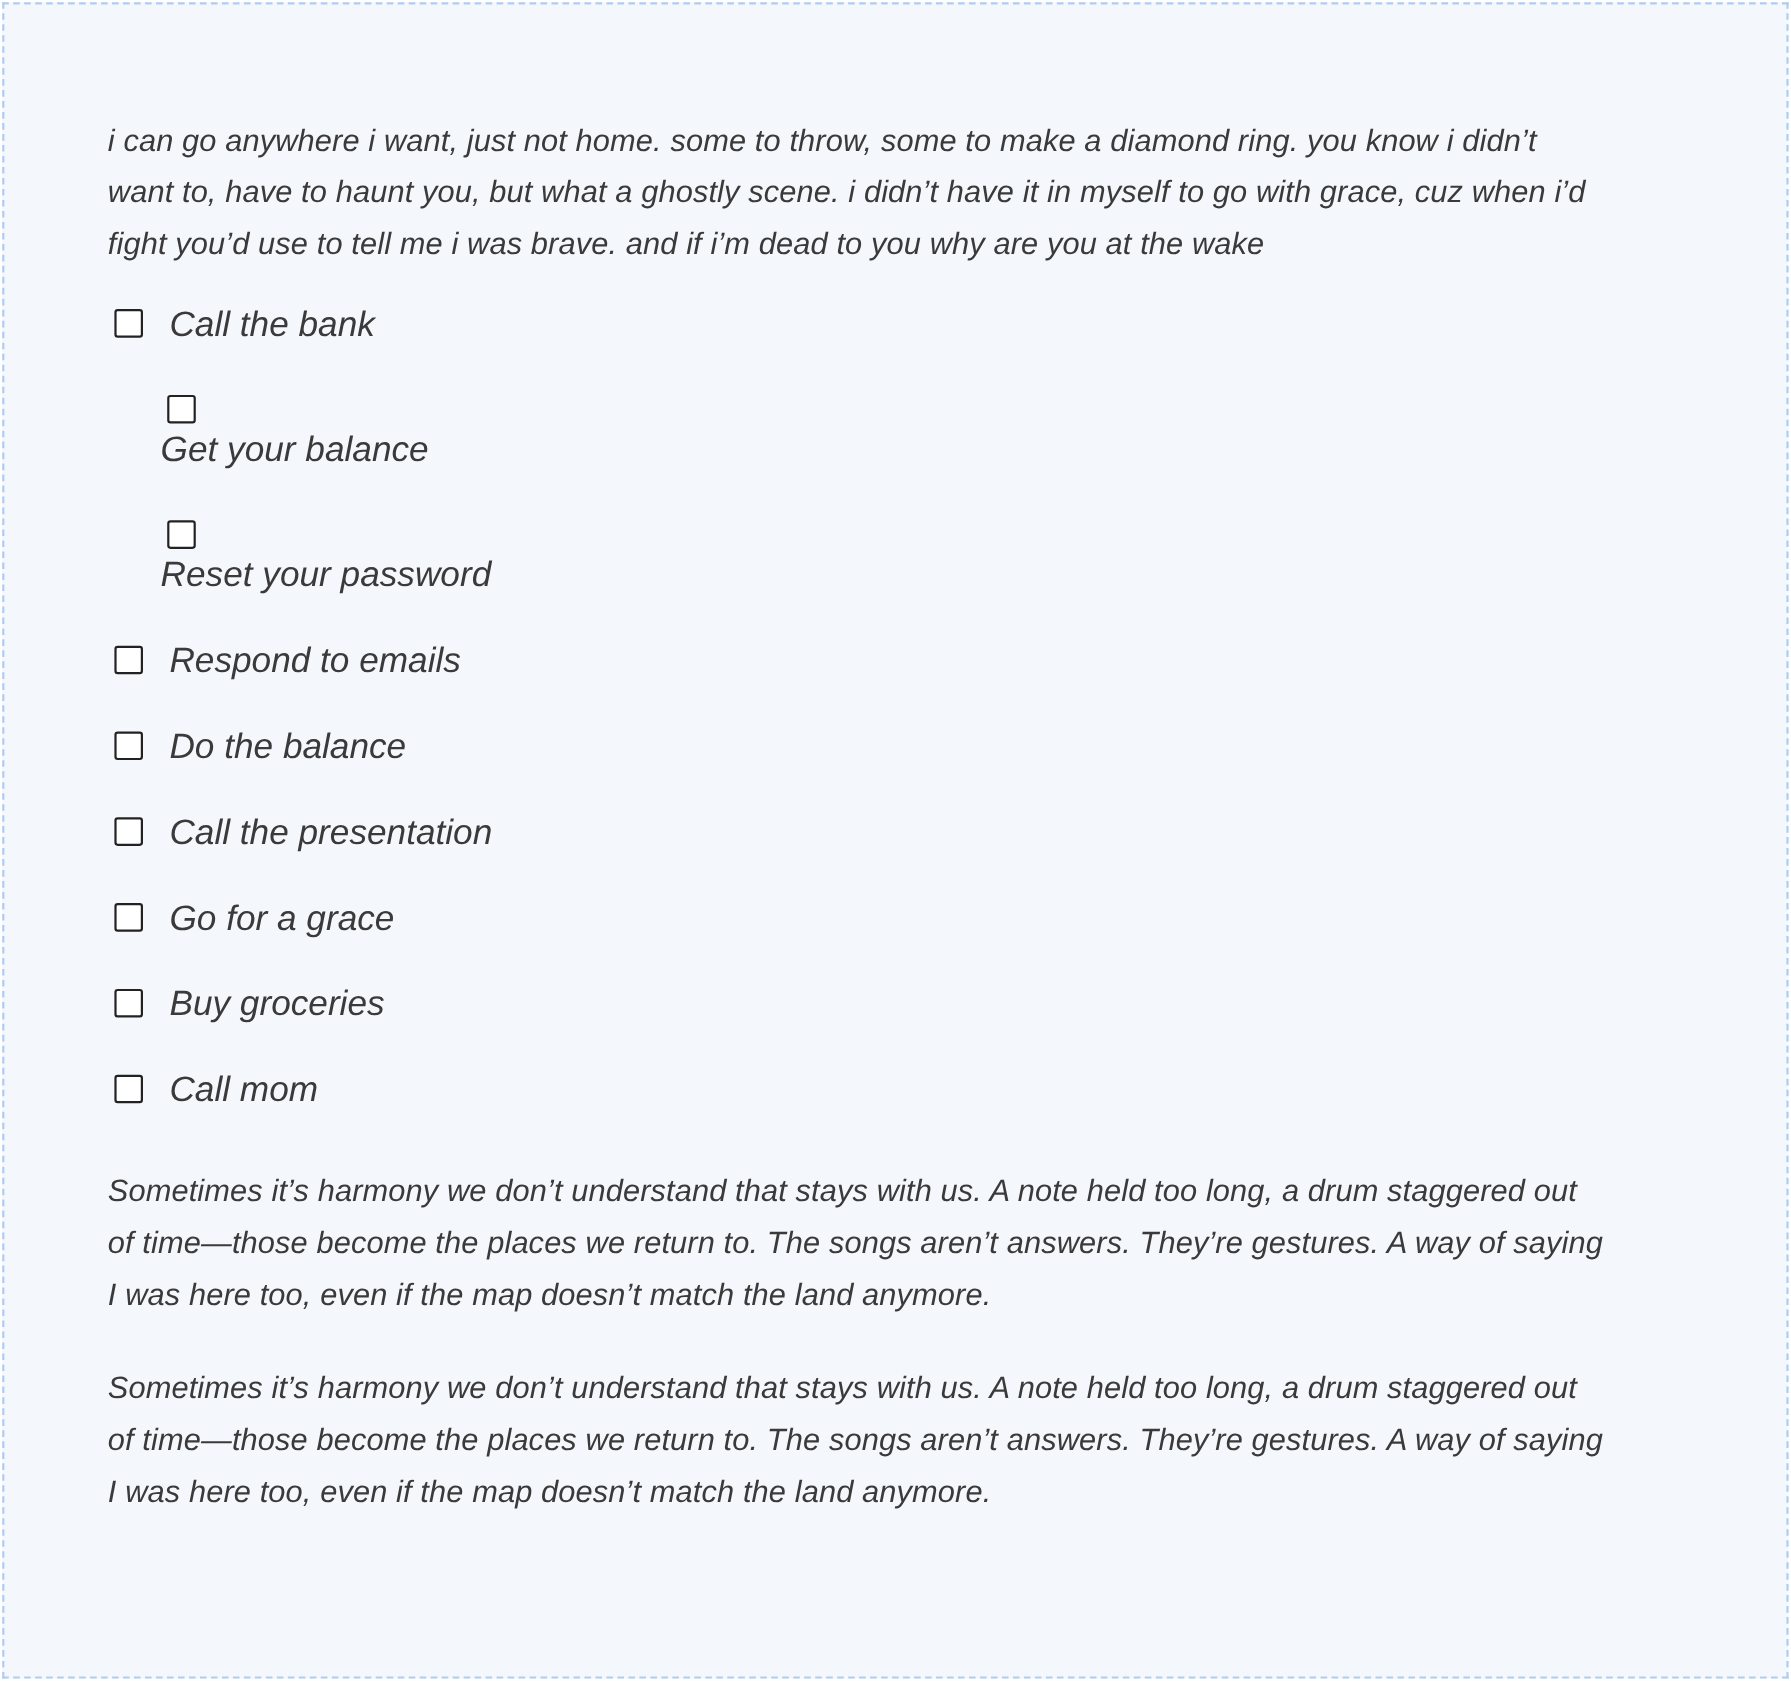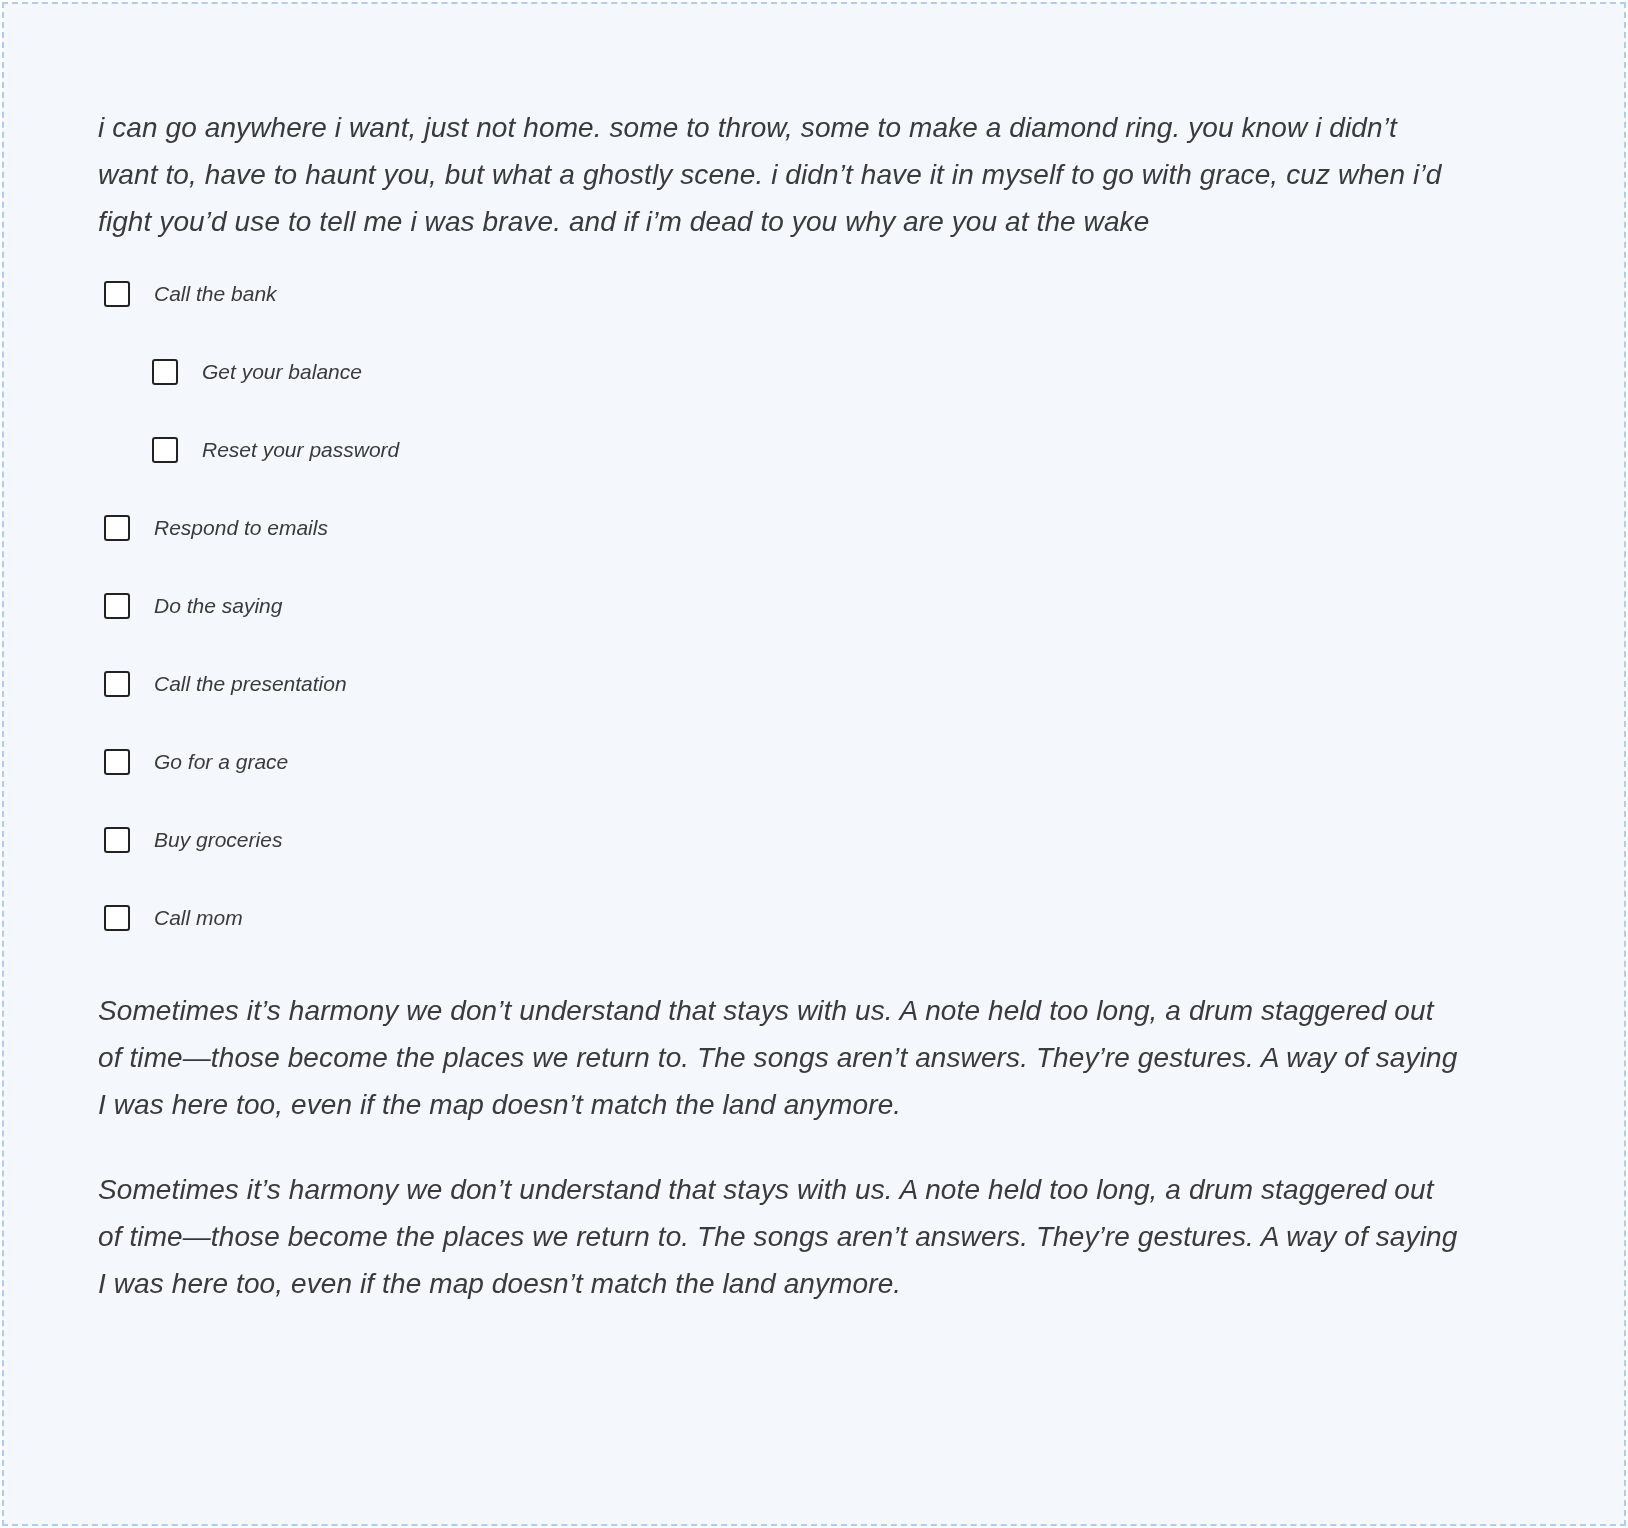--- a/index.html
+++ b/index.html
@@ -27,24 +27,24 @@
     margin: 0 0 38px 0;
   }
   .para.intro { margin-bottom: 26px; }
   .todo-list {
     margin: 0 0 46px 0;
   }
   .todo-item {
     display: flex;
     align-items: flex-start;
     margin-bottom: 32px;
-    font-size: 21px;
+    font-size: 32px;
     line-height: 46px;
   }
-  .todo-item.indent-1 { margin-left: 48px; }
+  .todo-item.indent-1 { margin-left: 48px; flex-direction: column; }
   .checkbox {
     flex: 0 0 auto;
     width: 26px;
     height: 26px;
     border: 2.5px solid var(--checkbox-border, #222222);
     border-radius: 3px;
     background: var(--checkbox-fill, #ffffff);
     margin: 10px 24px 0 6px;
     cursor: pointer;
   }
@@ -76,21 +76,21 @@
       <span class="todo-label">Reset your password</span>
     </div>
 
     <div class="todo-item">
       <span class="checkbox" role="checkbox" aria-checked="false"></span>
       <span class="todo-label">Respond to emails</span>
     </div>
 
     <div class="todo-item">
       <span class="checkbox" role="checkbox" aria-checked="false"></span>
-      <span class="todo-label">Do the saying</span>
+      <span class="todo-label">Do the balance</span>
     </div>
 
     <div class="todo-item">
       <span class="checkbox" role="checkbox" aria-checked="false"></span>
       <span class="todo-label">Call the presentation</span>
     </div>
 
     <div class="todo-item">
       <span class="checkbox" role="checkbox" aria-checked="false"></span>
       <span class="todo-label">Go for a grace</span>

